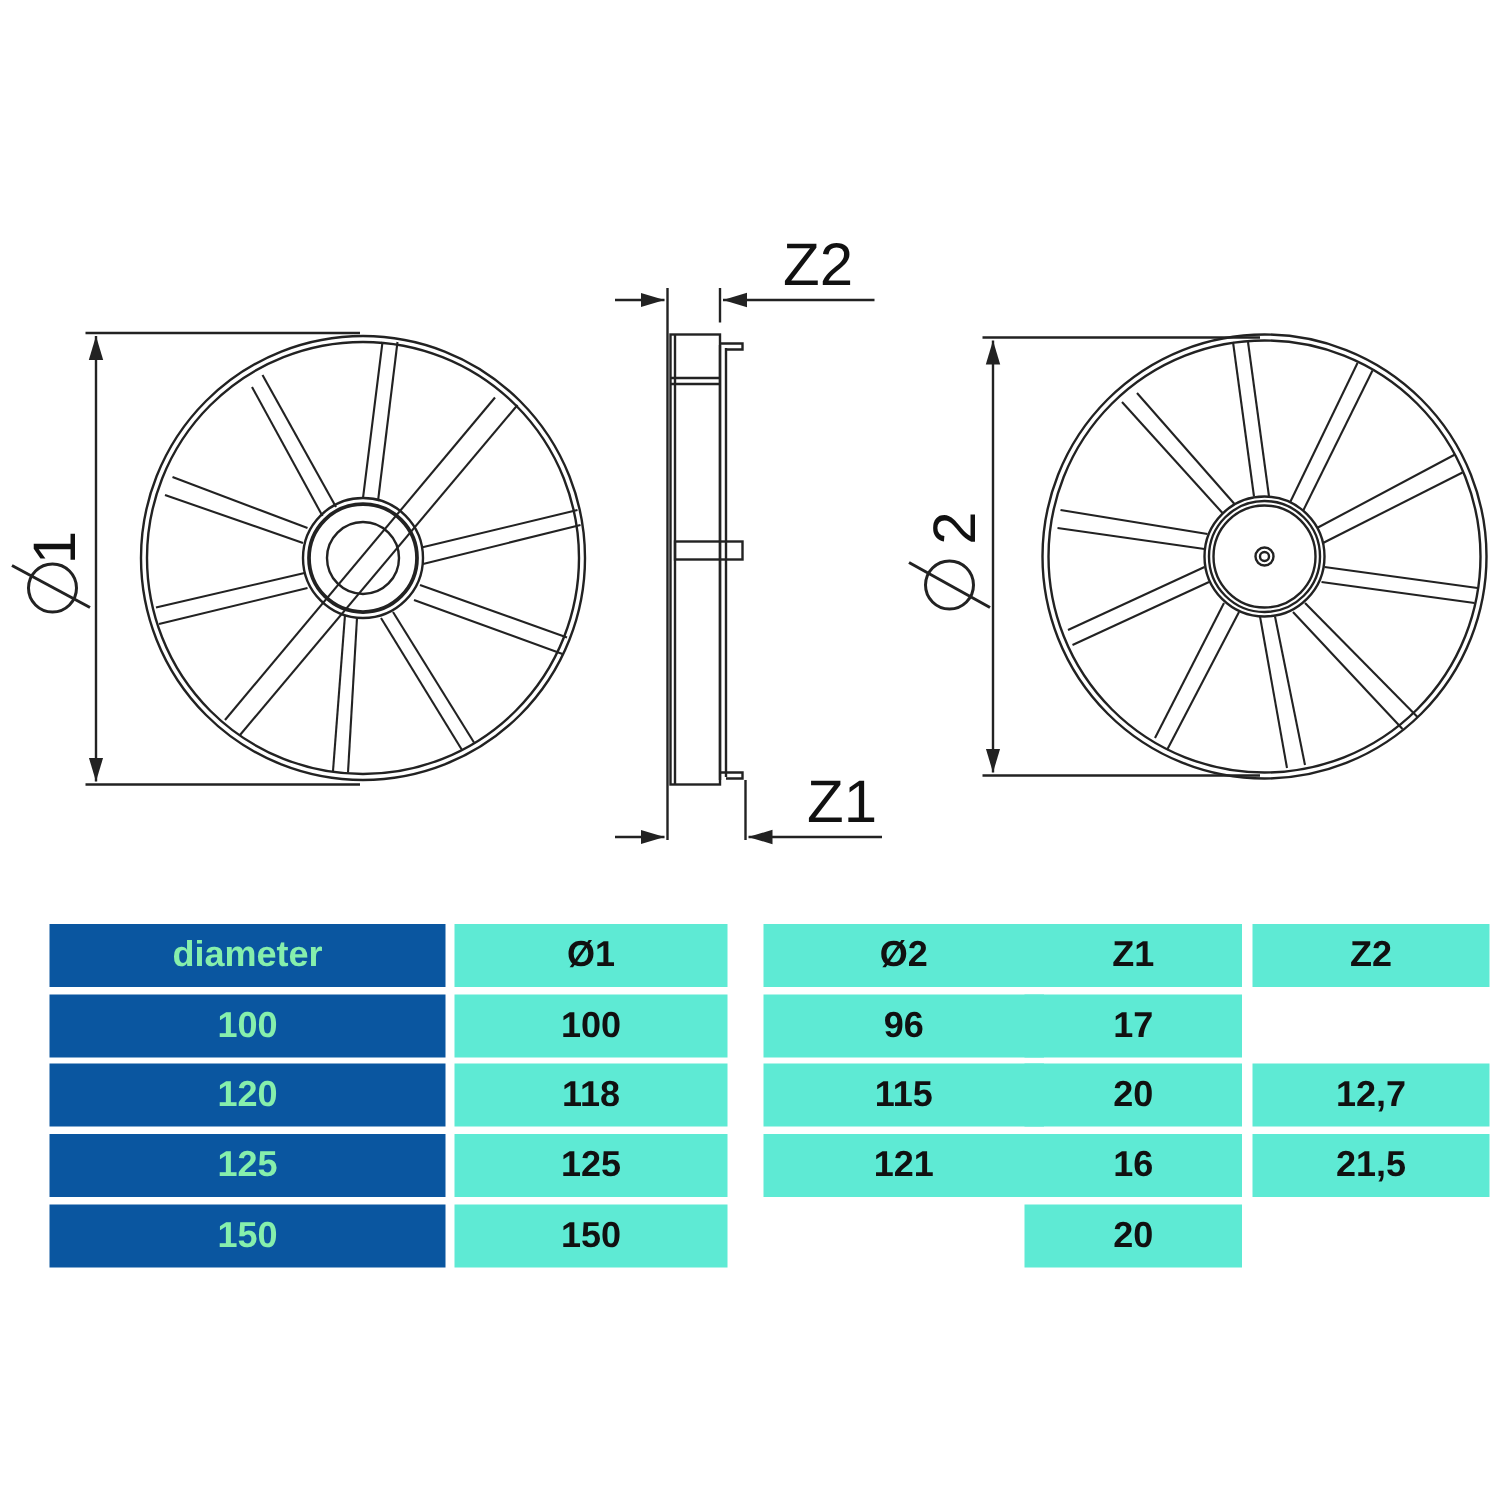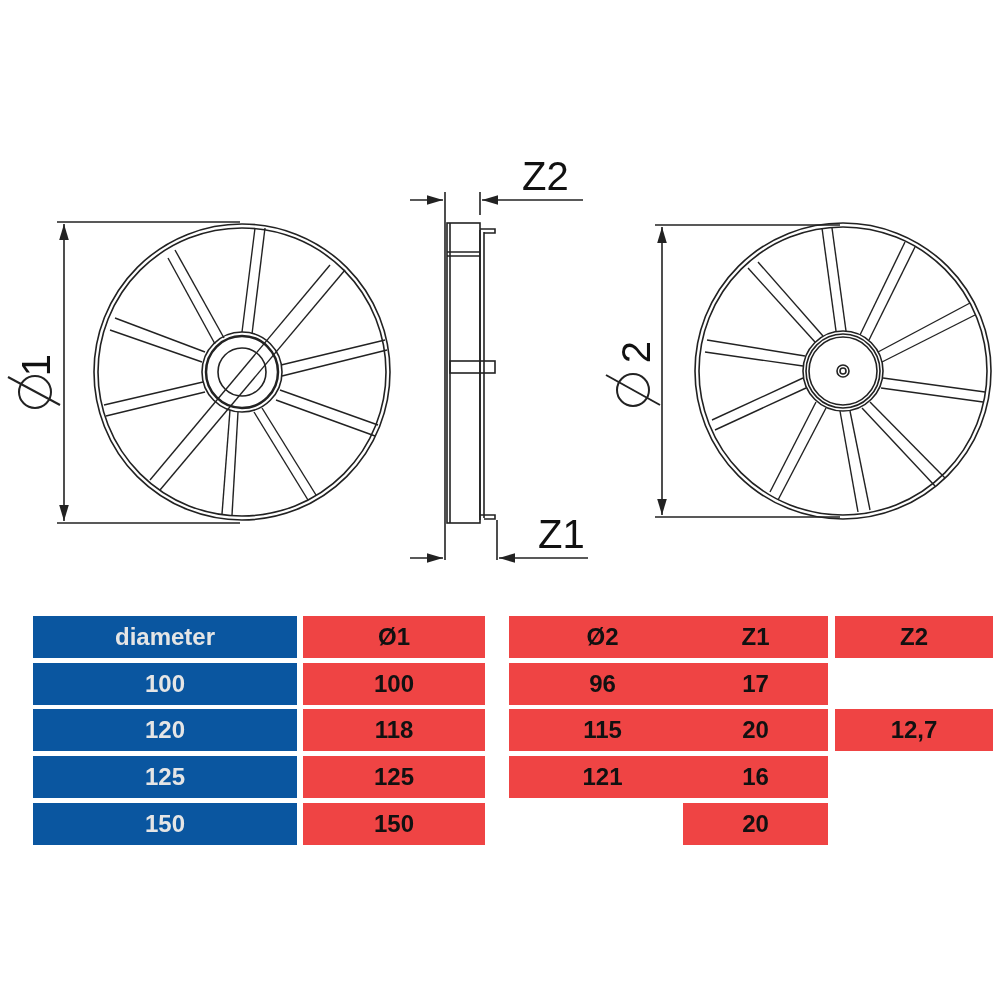--- a/index.html
+++ b/index.html
@@ -1,22 +1,22 @@
 <!DOCTYPE html>
 <html><head>
 <meta charset="utf-8">
 <style>
   html, body { margin:0; padding:0; background:#ffffff; }
   body { width:1000px; height:1000px; position:relative; overflow:hidden; font-family:"DejaVu Sans", sans-serif; }
   #drawing { position:absolute; left:0; top:0; width:1000px; height:600px; }
   .tbl { position:absolute; left:33px; top:616px; width:960px; }
   .row { position:absolute; left:0; height:42px; width:960px; }
   .cell { position:absolute; top:0; height:42px; display:flex; align-items:center; justify-content:center;
-          font-family:"Liberation Sans", sans-serif; font-weight:bold; font-size:24px; color:#111; background:#ef4444; }
-  .cell.key { background:#0a56a0; color:#e5e5e5; }
+          font-family:"Liberation Sans", sans-serif; font-weight:bold; font-size:24px; color:#111; background:#5eead4; }
+  .cell.key { background:#0a56a0; color:#86efac; }
   .c0 { left:0; width:264px; }
   .c1 { left:270px; width:182px; }
   .c2 { left:476px; width:187px; }
   .c3 { left:650px; width:145px; }
   .c4 { left:802px; width:158px; }
   .dimtxt { font-family:"Liberation Sans", sans-serif; font-size:40px; fill:#111; }
 </style>
 </head>
 <body>
 
@@ -149,19 +149,20 @@
     <div class="cell c1">118</div>
     <div class="cell c2">115</div>
     <div class="cell c3">20</div>
     <div class="cell c4">12,7</div>
   </div>
   <div class="row" style="top:140px">
     <div class="cell key c0">125</div>
     <div class="cell c1">125</div>
     <div class="cell c2">121</div>
     <div class="cell c3">16</div>
+    <div class="cell c4">21,5</div>
   </div>
   <div class="row" style="top:187px">
     <div class="cell key c0">150</div>
     <div class="cell c1">150</div>
     <div class="cell c3">20</div>
   </div>
 </div>
 
 </body></html>

